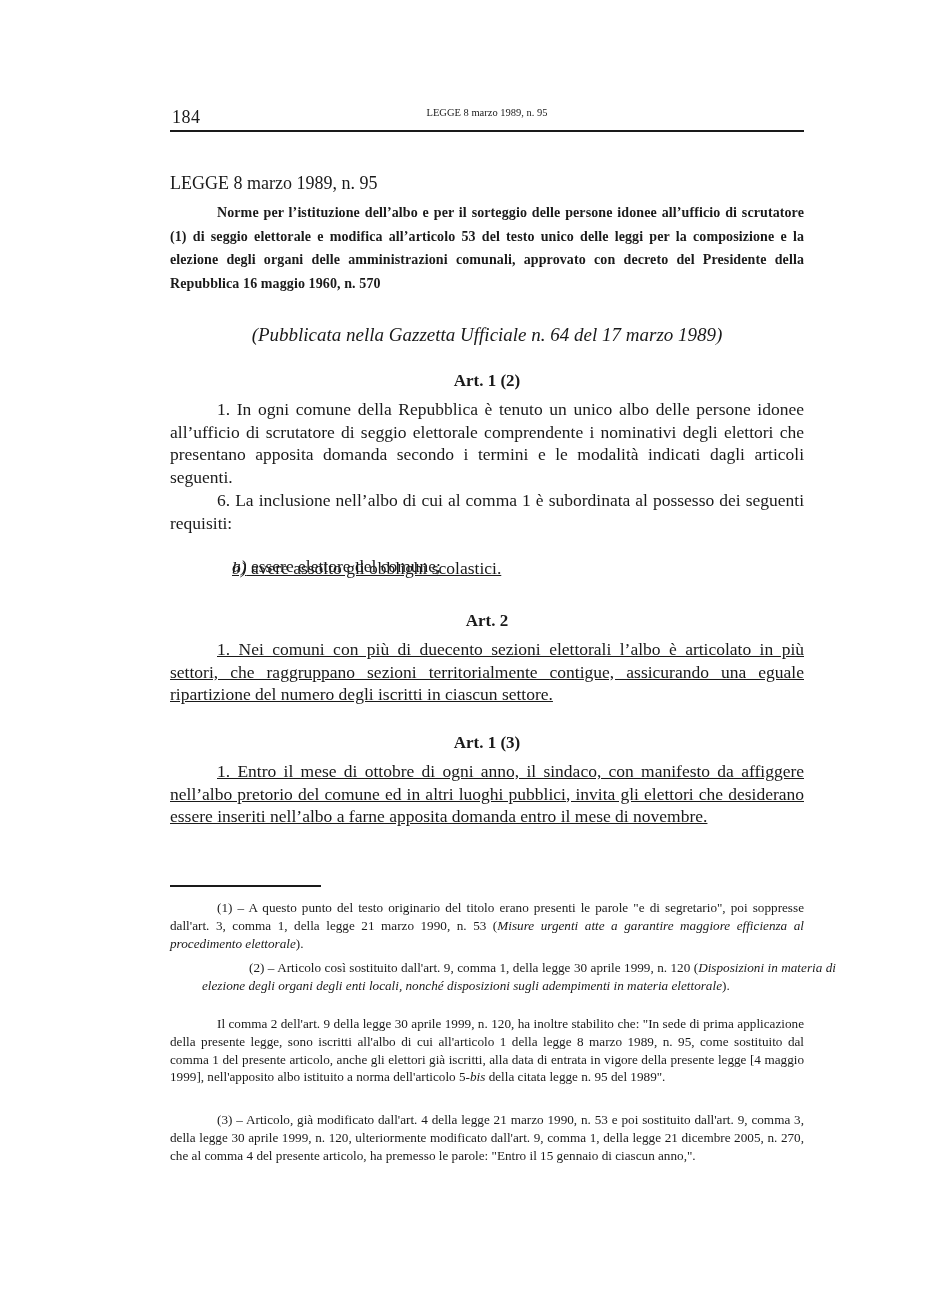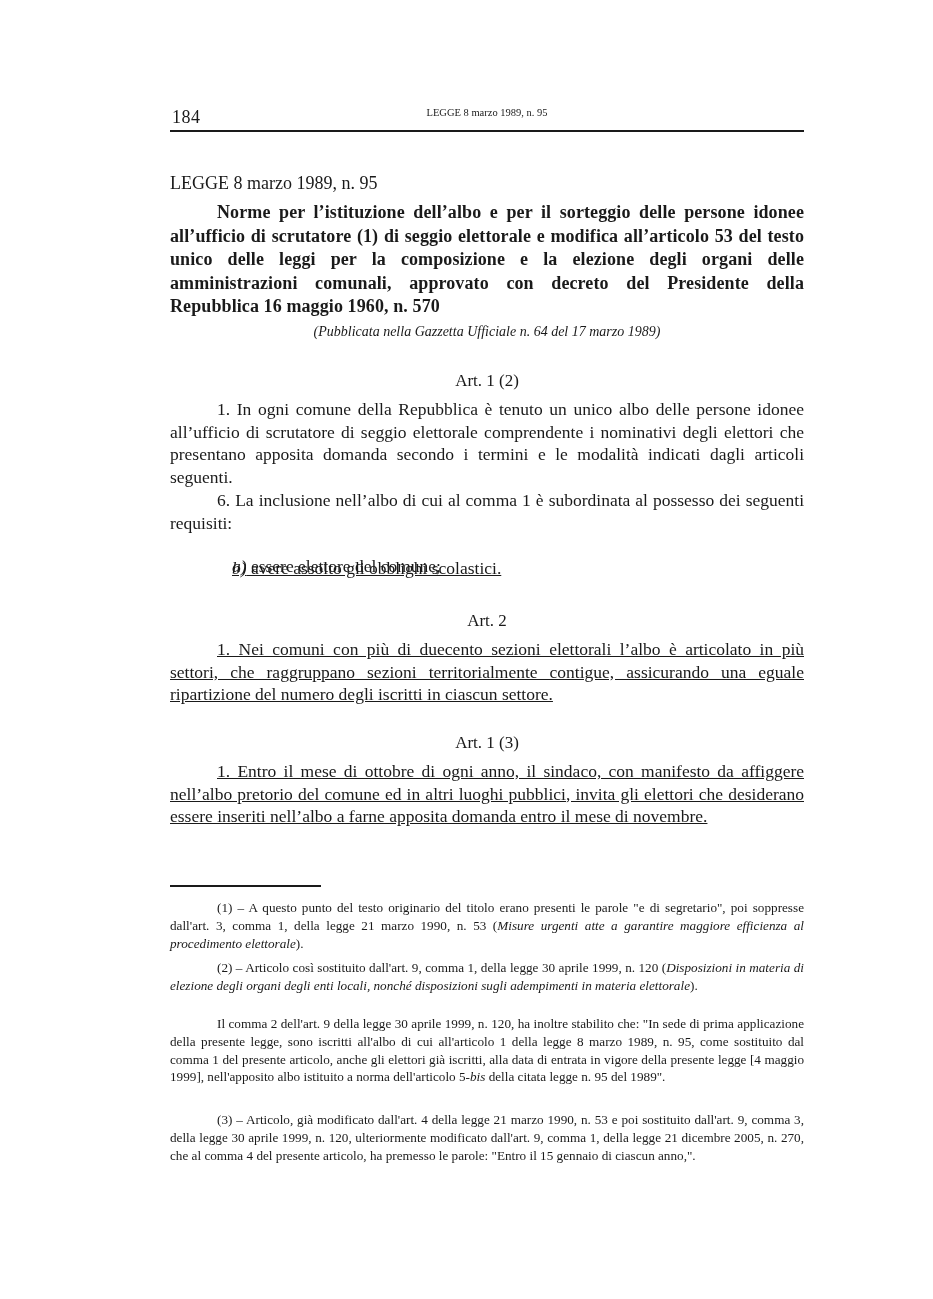--- a/index.html
+++ b/index.html
@@ -6,25 +6,25 @@
   body { width: 933px; height: 1299px; position: relative; overflow: hidden;
          font-family: "Liberation Serif", "DejaVu Serif", serif; color: #1a1a1a; }
   .page { position: absolute; left: 170px; top: 0; width: 634px; }
 
   .running-head { position: absolute; top: 104px; left: 0; width: 634px; height: 26px; }
   .page-num { position: absolute; left: 2px; top: 3px; font-size: 18px; letter-spacing: 0.5px; }
   .running-title { position: absolute; left: 0; width: 634px; top: 3px; text-align: center; font-size: 10.5px; }
   .head-rule { position: absolute; left: 0; top: 26px; width: 634px; height: 0; border-top: 2px solid #1a1a1a; }
 
   .law-heading { position: absolute; top: 173px; left: 0; font-size: 18px; }
-  .law-title { position: absolute; top: 201px; left: 0; width: 634px; font-size: 18px; font-weight: bold;
+  .law-title { position: absolute; top: 201px; left: 0; width: 634px; font-size: 14px; font-weight: bold;
                line-height: 23.5px; text-align: justify; text-indent: 47px; letter-spacing: 0.1px; }
-  .publication { position: absolute; top: 324px; left: 0; width: 634px; text-align: center; font-size: 14px; font-style: italic; }
+  .publication { position: absolute; top: 324px; left: 0; width: 634px; text-align: center; font-size: 19px; font-style: italic; }
 
-  .art-heading { position: absolute; left: 0; width: 634px; text-align: center; font-size: 17px; }
+  .art-heading { position: absolute; left: 0; width: 634px; text-align: center; font-size: 17px; font-weight: bold; }
   .para { position: absolute; left: 0; width: 634px; font-size: 17.5px; line-height: 22.5px; text-align: justify; text-indent: 47px; }
   .list-item { position: absolute; left: 62px; font-size: 17.5px; }
   .list-item i { font-style: italic; }
 
   .fn-rule { position: absolute; left: 0; top: 885px; width: 151px; border-top: 2px solid #1a1a1a; }
   .fn { position: absolute; left: 0; width: 634px; font-size: 13.2px; line-height: 17.8px; text-align: justify; text-indent: 47px; }
   .fn i { font-style: italic; }
 </style>
 </head>
 <body>
@@ -49,17 +49,17 @@
 
   <div class="art-heading" style="top:611px;">Art. 2</div>
   <div class="para" style="top:638px;text-decoration:underline;">1. Nei comuni con più di duecento sezioni elettorali l’albo è articolato in più settori, che raggruppano sezioni territorialmente contigue, assicurando una eguale ripartizione del numero degli iscritti in ciascun settore.</div>
 
   <div class="art-heading" style="top:733px;">Art. 1 (3)</div>
   <div class="para" style="top:760px;text-decoration:underline;">1. Entro il mese di ottobre di ogni anno, il sindaco, con manifesto da affiggere nell’albo pretorio del comune ed in altri luoghi pubblici, invita gli elettori che desiderano essere inseriti nell’albo a farne apposita domanda entro il mese di novembre.</div>
 
   <div class="fn-rule"></div>
 
   <div class="fn" style="top:899px;"><span>(1) – A questo punto del testo originario del titolo erano presenti le parole "e di segretario", poi soppresse dall'art. 3, comma 1, della legge 21 marzo 1990, n. 53 (</span><i>Misure urgenti atte a garantire maggiore efficienza al procedimento elettorale</i><span>).</span></div>
-  <div class="fn" style="top:959px;"><span>(2) – Articolo così sostituito dall'art. 9, comma 1, della legge 30 aprile 1999, n. 120 (</span><i>Disposizioni in materia di elezione degli organi degli enti locali, nonché disposizioni sugli adempimenti in materia elettorale</i><span>).</span></div>
+  <div class="fn" style="top:959px;margin-left:32px;"><span>(2) – Articolo così sostituito dall'art. 9, comma 1, della legge 30 aprile 1999, n. 120 (</span><i>Disposizioni in materia di elezione degli organi degli enti locali, nonché disposizioni sugli adempimenti in materia elettorale</i><span>).</span></div>
   <div class="fn" style="top:1015px;"><span>Il comma 2 dell'art. 9 della legge 30 aprile 1999, n. 120, ha inoltre stabilito che: "In sede di prima applicazione della presente legge, sono iscritti all'albo di cui all'articolo 1 della legge 8 marzo 1989, n. 95, come sostituito dal comma 1 del presente articolo, anche gli elettori già iscritti, alla data di entrata in vigore della presente legge [4 maggio 1999], nell'apposito albo istituito a norma dell'articolo 5-</span><i>bis</i><span> della citata legge n. 95 del 1989".</span></div>
   <div class="fn" style="top:1111px;"><span>(3) – Articolo, già modificato dall'art. 4 della legge 21 marzo 1990, n. 53 e poi sostituito dall'art. 9, comma 3, della legge 30 aprile 1999, n. 120, ulteriormente modificato dall'art. 9, comma 1, della legge 21 dicembre 2005, n. 270, che al comma 4 del presente articolo, ha premesso le parole: "Entro il 15 gennaio di ciascun anno,".</span><i></i><span></span></div>
 
 </div>
 
 </body></html>

